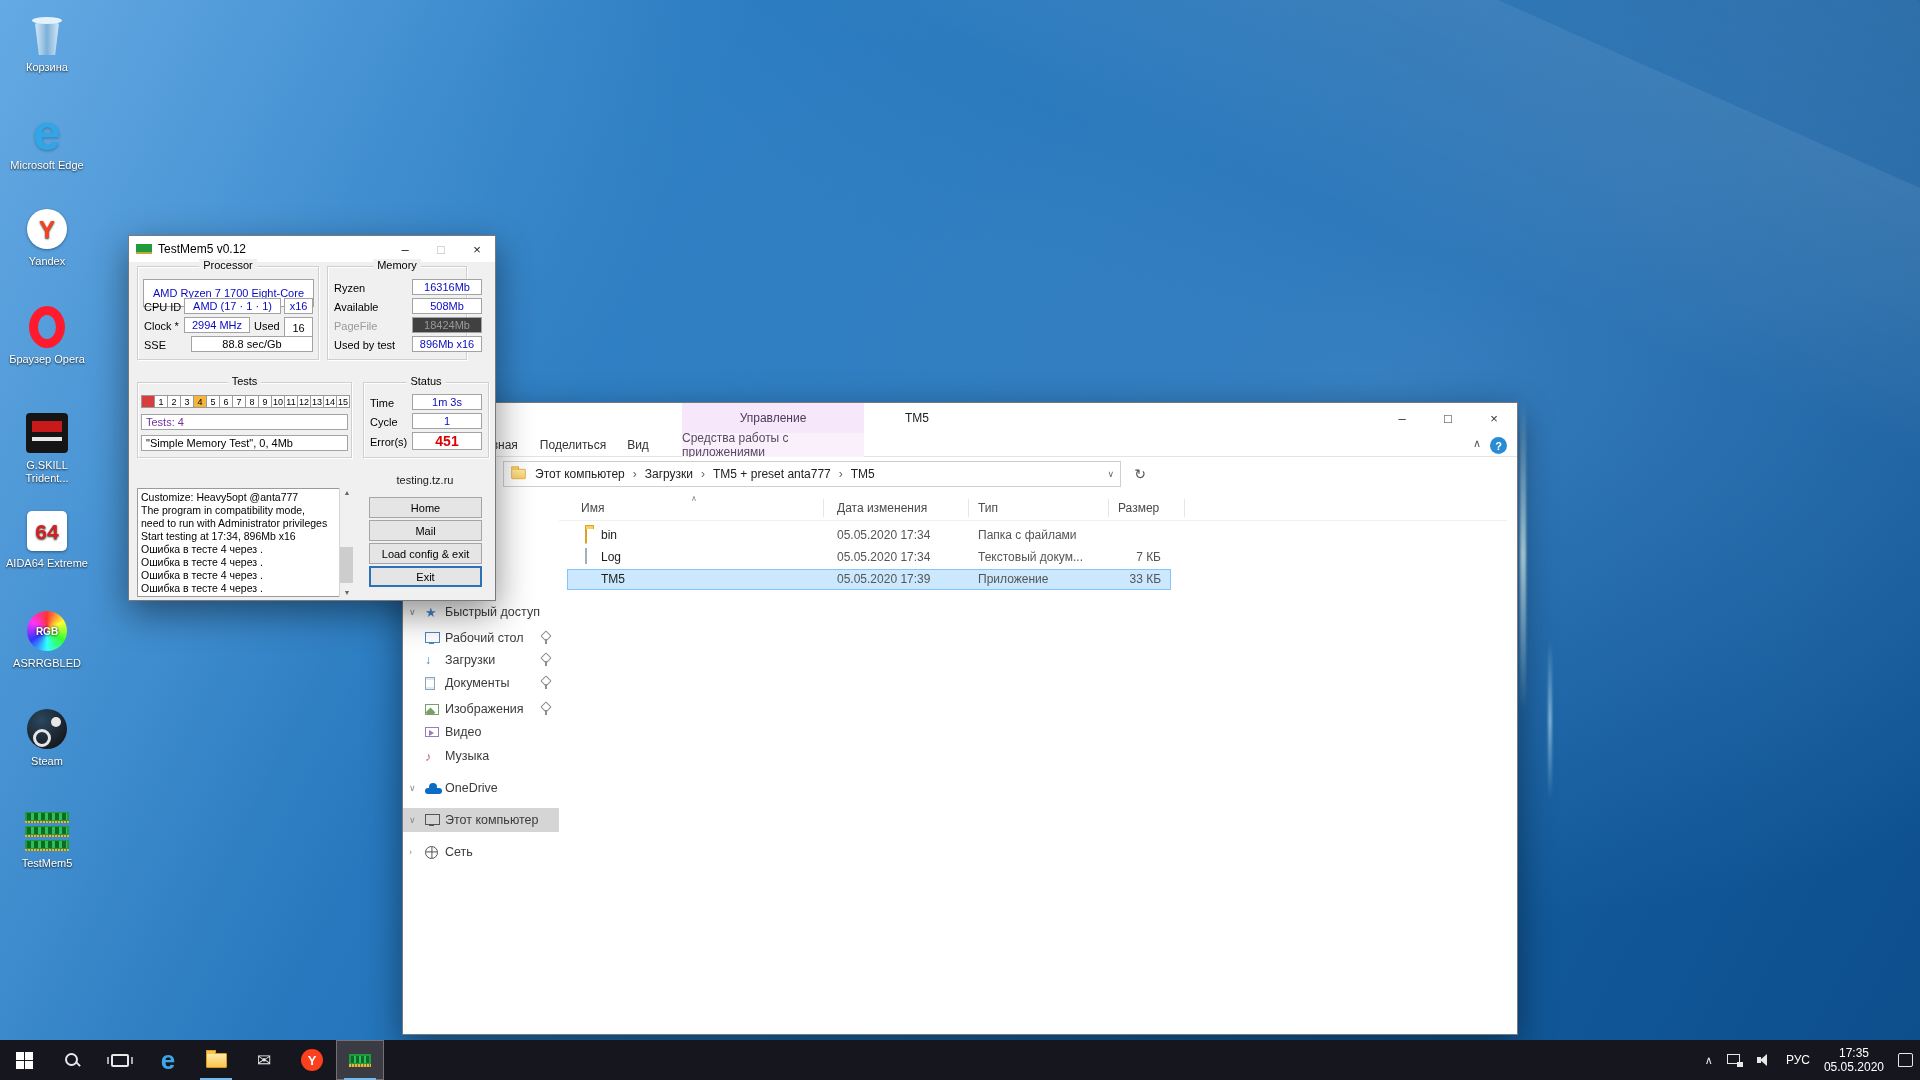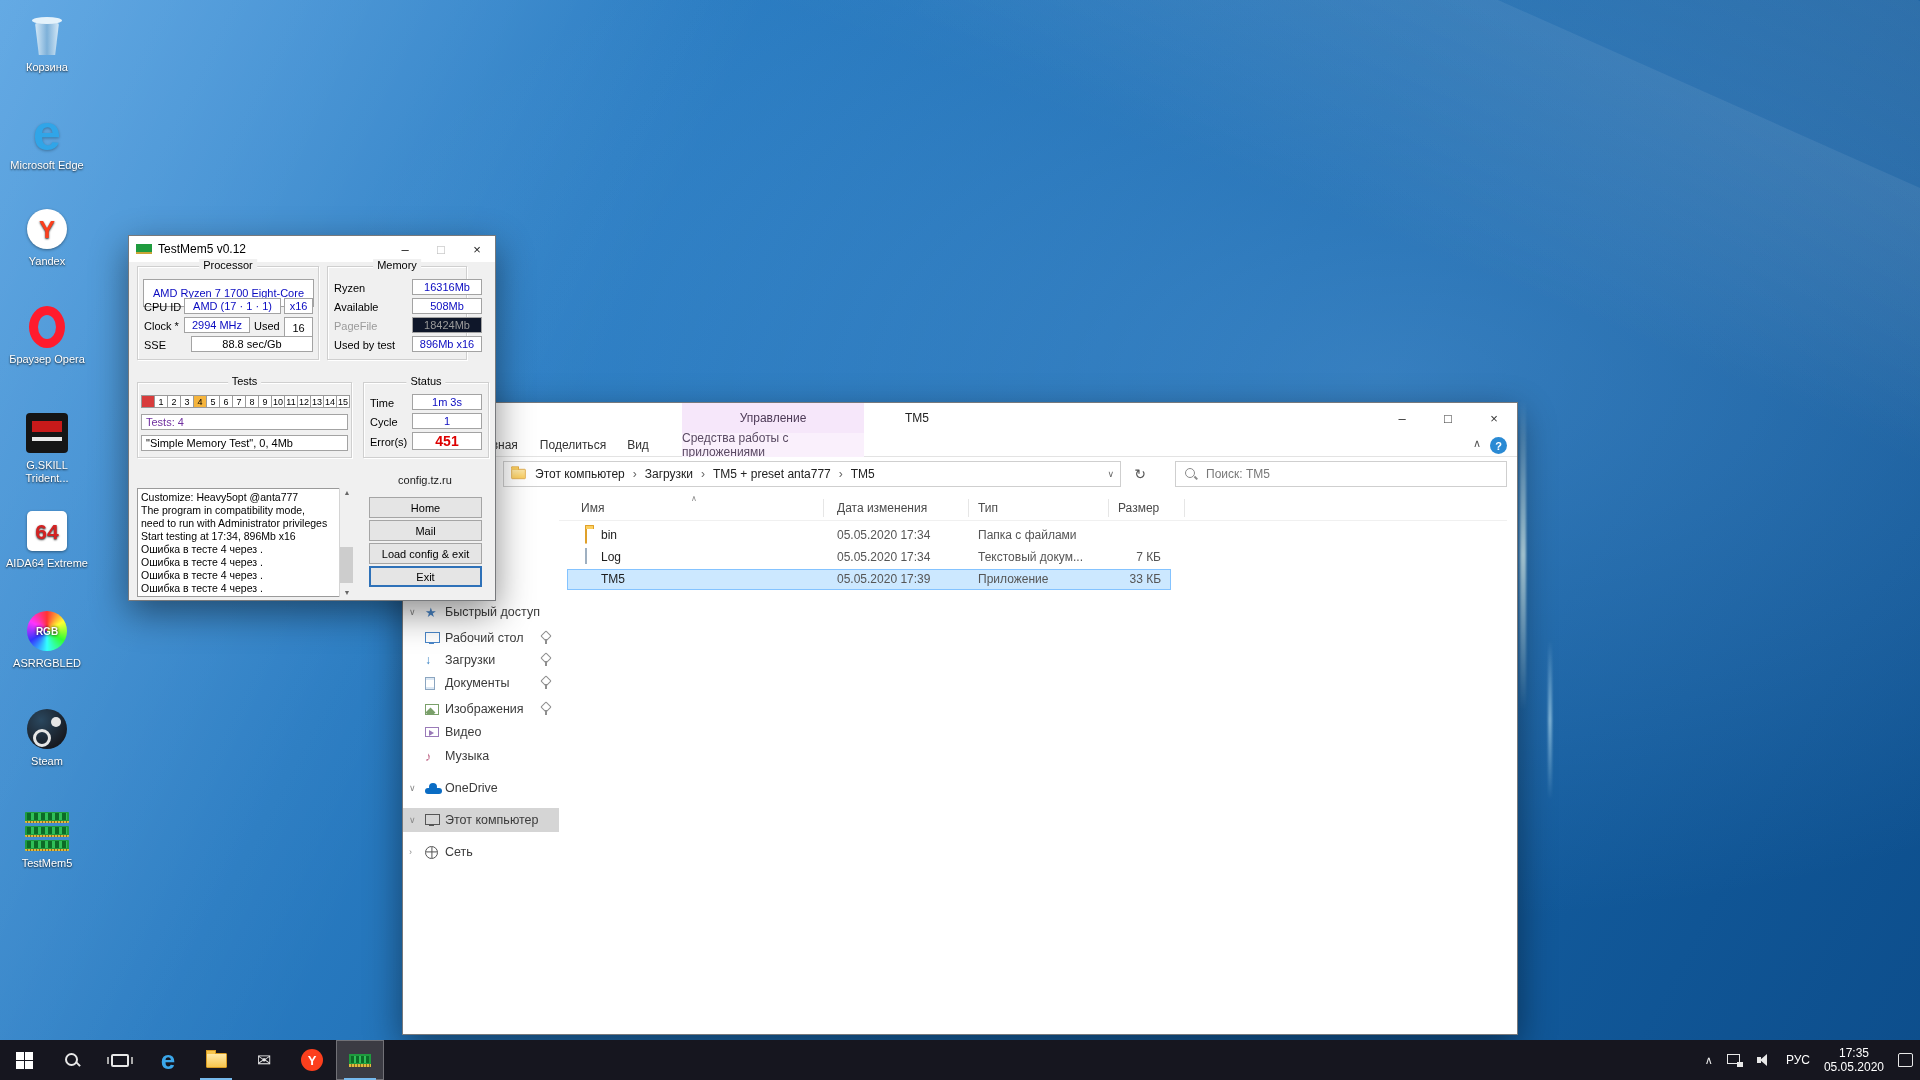--- a/index.html
+++ b/index.html
@@ -50,21 +50,21 @@
   .tm5-appicon { width:16px; height:10px; background:#1f9b3e; border-bottom:2px solid #caa437; margin-right:6px; }
   .tm5-title { font-size:12px; color:#000; }
   .cap-group { margin-left:auto; display:flex; height:26px; }
   .cap-btn { width:36px; height:26px; display:flex; align-items:center; justify-content:center; font-size:13px; color:#222; }
   .cap-btn.dim { color:#b5b5b5; }
   .grp { position:absolute; border:1px solid #cfcfcf; box-shadow:1px 1px 0 #fff, inset 1px 1px 0 #fff;padding-left:24px; }
   .grp-label { position:absolute; top:-8px; left:50%; transform:translateX(-50%); background:#f0f0f0; padding:0 4px; font-size:11px; white-space:nowrap; }
   .lbl { position:absolute; font-size:11px; white-space:nowrap; }
   .fld { position:absolute; background:#fff; border:1px solid #a3a3a3; font-size:11px; color:#0a0ac0; display:flex; align-items:center; justify-content:center; white-space:nowrap; overflow:hidden; }
   .fld.black { color:#000; }
-  .fld.gray { background:#0f172a; color:#9a9a9a; }
+  .fld.gray { background:#404040; color:#9a9a9a; }
   .fld.left { justify-content:flex-start; padding-left:4px; }
   .fld.purple { color:#7030a0; }
   .fld.err { color:#dd0000; font-weight:bold; font-size:14px; }
   .tcells { position:absolute; left:3px; top:12px; width:209px; display:flex; }
   .tcell { flex:1; height:13px; border:1px solid #9a9a9a; margin-left:-1px; background:#fff; font-size:9px; display:flex; align-items:center; justify-content:center; color:#000; }
   .tcell:first-child { margin-left:0; background:#d83c3c; }
   .tcell.active { background:#f5b43c; }
   .tm5-link { position:absolute; left:236px; top:238px; width:120px; text-align:center; font-size:11px; color:#1a1a1a; }
   .tm5-log { position:absolute; left:8px; top:252px; width:217px; height:109px; background:#fff; border:1px solid #9a9a9a; padding:2px 17px 2px 3px; overflow:hidden; }
   .logline { font-size:10.5px; line-height:13px; white-space:nowrap; overflow:hidden; }
@@ -301,24 +301,20 @@
         <span class="crumb-sep">›</span>
         <span class="crumb">Загрузки</span>
         <span class="crumb-sep">›</span>
         <span class="crumb">TM5 + preset anta777</span>
         <span class="crumb-sep">›</span>
         <span class="crumb">TM5</span>
         <span class="addr-spacer"></span>
         <span class="addr-chevron">∨</span>
       </div>
       <span class="addr-refresh">↻</span>
-      <div class="search-box">
-        <span class="ic-mag"></span>
-        <span class="search-ph">Поиск: TM5</span>
-      </div>
     </div>
 
     <div class="ex-sidebar">
       <div class="nav-item" style="top:109px">
         <span class="nav-chevron">∨</span>
         <span class="nav-ic si-star"></span>
         <span class="nav-label">Быстрый доступ</span>
       </div>
       <div class="nav-item" style="top:135px">
         <span class="nav-ic si-desktop"></span>
@@ -466,21 +462,21 @@
     <div class="grp" style="left:234px;top:146px;width:126px;height:76px">
       <span class="grp-label">Status</span>
       <span class="lbl" style="left:6px;top:14px">Time</span>
       <div class="fld" style="left:48px;top:11px;width:70px;height:16px">1m 3s</div>
       <span class="lbl" style="left:6px;top:33px">Cycle</span>
       <div class="fld" style="left:48px;top:30px;width:70px;height:16px">1</div>
       <span class="lbl" style="left:6px;top:53px">Error(s)</span>
       <div class="fld err" style="left:48px;top:49px;width:70px;height:18px">451</div>
     </div>
 
-    <div class="tm5-link">config.tz.ru</div>
+    <div class="tm5-link">testing.tz.ru</div>
 
     <div class="tm5-log">
         <div class="logline">Customize: Heavy5opt @anta777</div>
         <div class="logline">The program in compatibility mode,</div>
         <div class="logline">need to run with Administrator privileges</div>
         <div class="logline">Start testing at 17:34, 896Mb x16</div>
         <div class="logline">Ошибка в тесте 4 через .</div>
         <div class="logline">Ошибка в тесте 4 через .</div>
         <div class="logline">Ошибка в тесте 4 через .</div>
         <div class="logline">Ошибка в тесте 4 через .</div>

